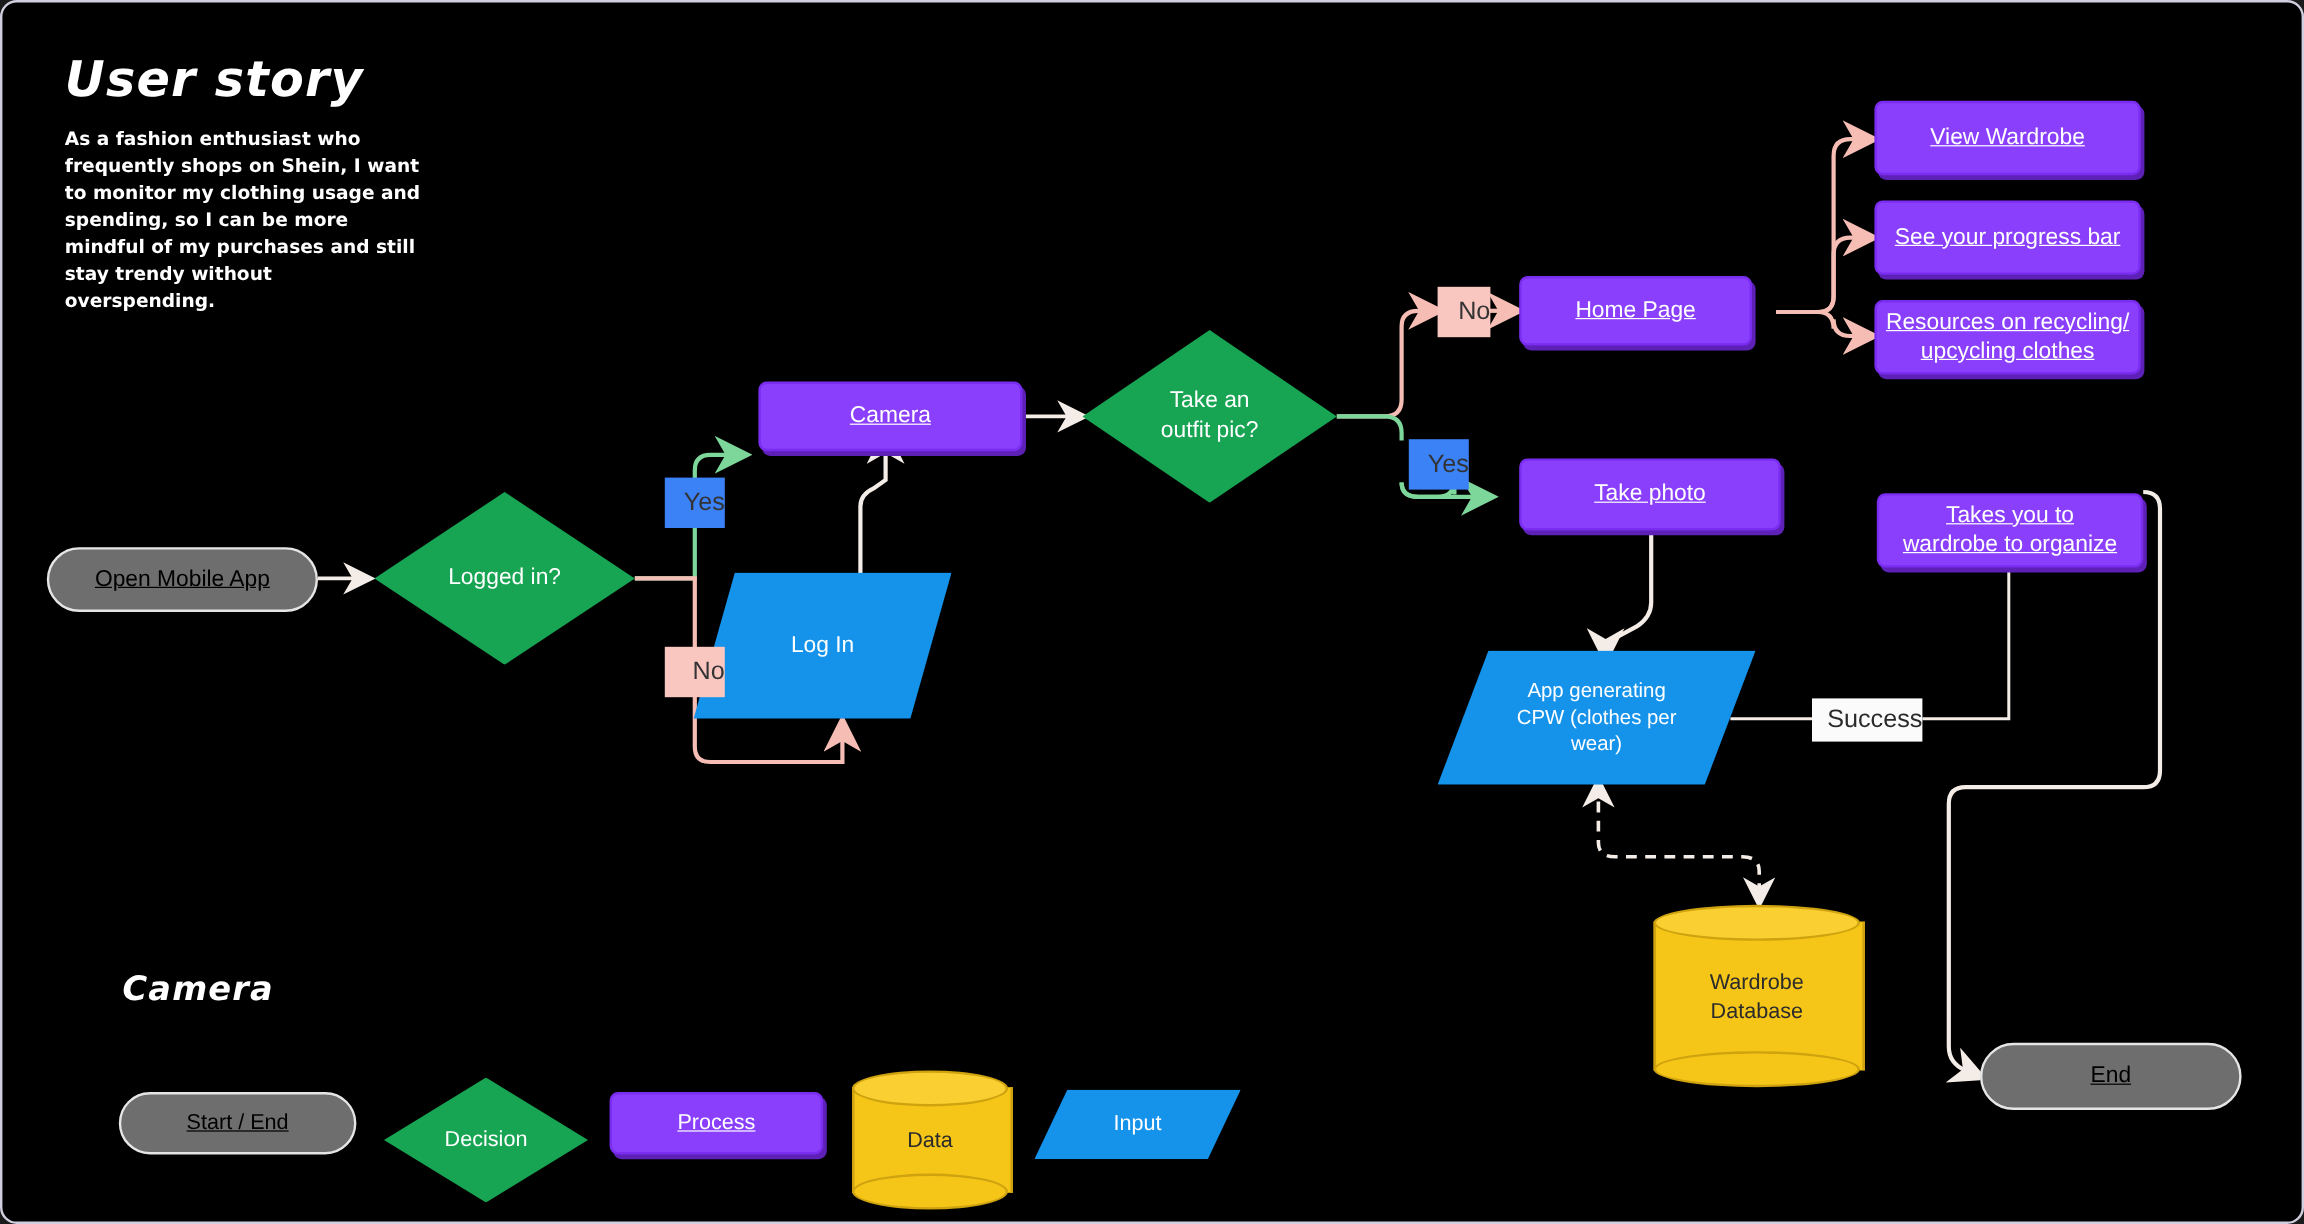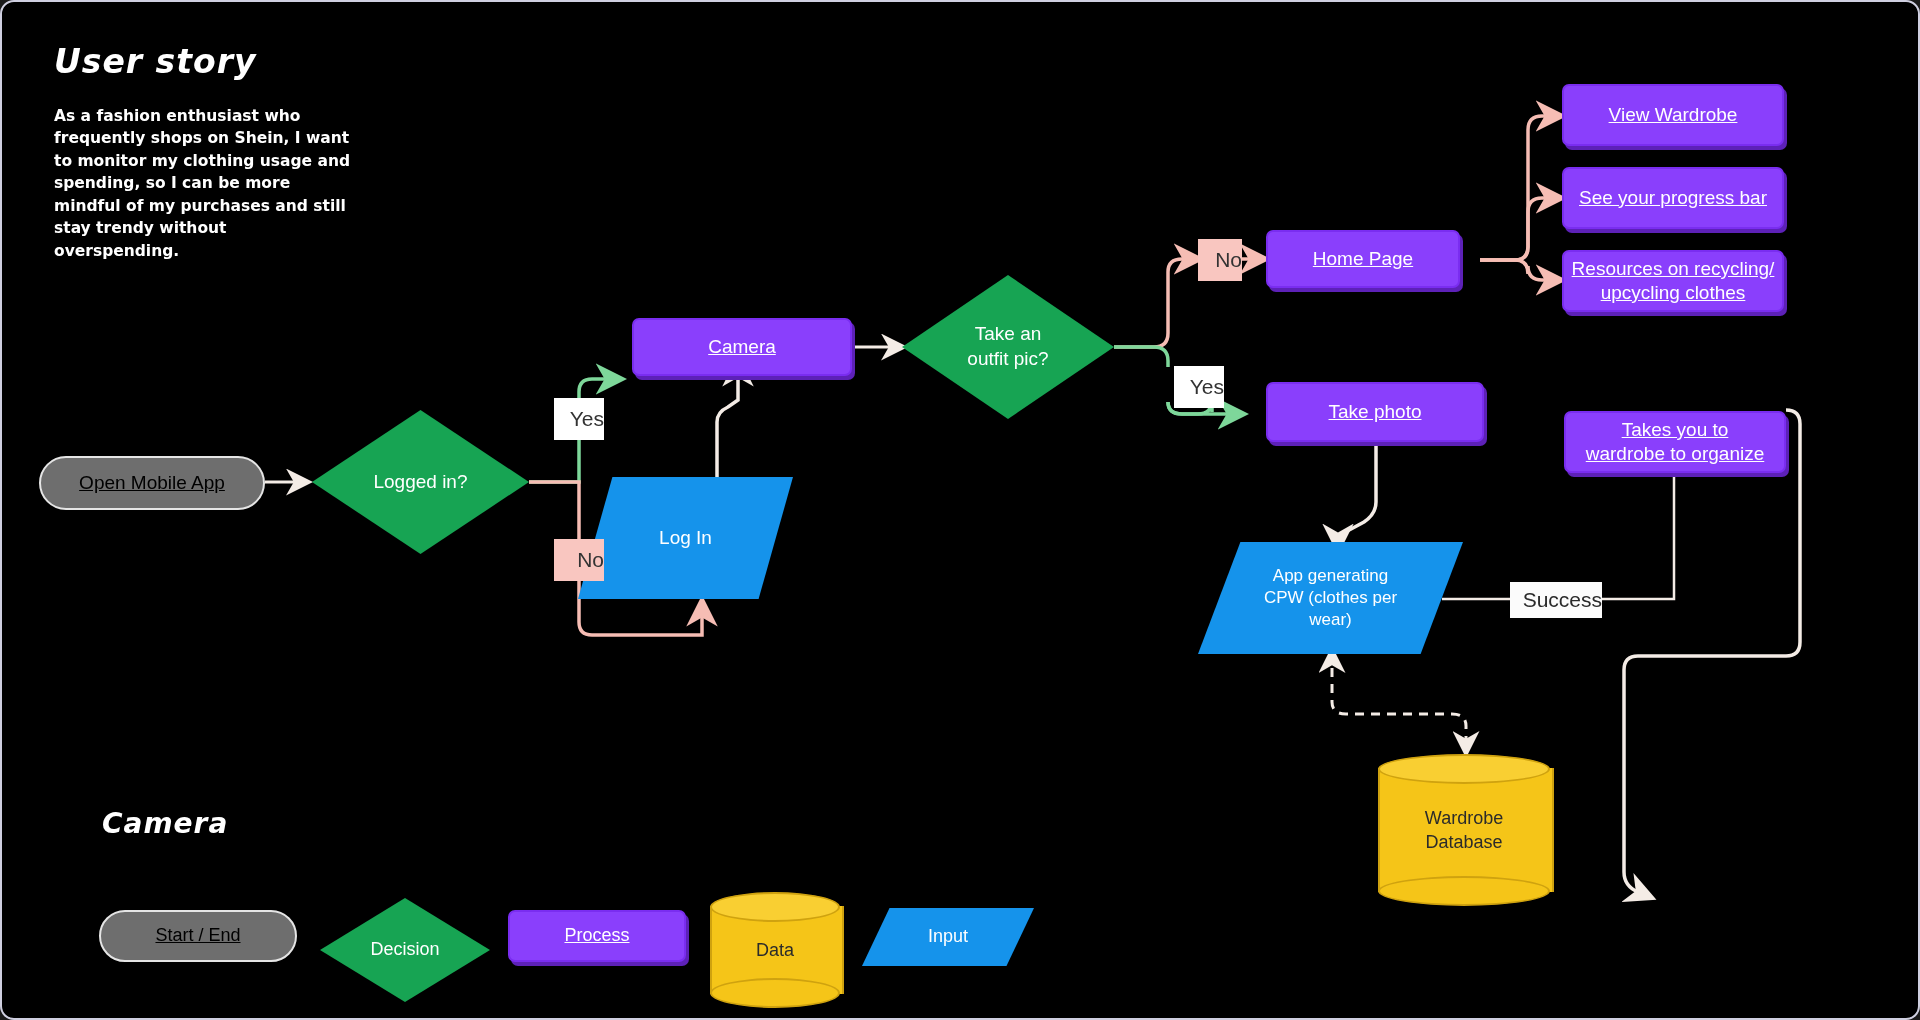--- a/index.html
+++ b/index.html
@@ -100,34 +100,34 @@
     color: #2b2b2b; font-size: 18px; text-align: center; line-height: 1.35; z-index: 3;
   }
 
   
   .elabel {
     position: absolute; z-index: 6;
     display: flex; align-items: center; justify-content: flex-end;
     font-size: 21px; color: #333333;
     box-sizing: border-box;
   }
-  .elabel.yes { background: #ffffff; }
+  .elabel.yes { background: #3b82f6; }
   .elabel.no  { background: #f9c6c0; }
   .elabel.plain { background: #fbfbfb; color: #2a2a2a; }
 
   
   .handwritten {
     position: absolute; z-index: 7;
     color: #ffffff;
     font-family: "DejaVu Sans", sans-serif;
     font-style: italic;
     font-weight: bold;
     letter-spacing: 1px;
   }
-  #story-title { left: 52px; top: 40px; font-size: 33px; }
+  #story-title { left: 52px; top: 40px; font-size: 41px; }
   #legend-title { left: 100px; top: 805px; font-size: 28px; }
   #story-body {
     position: absolute; left: 52px; top: 103px; width: 300px; z-index: 7;
     color: #ffffff; font-size: 15.5px; font-weight: bold; line-height: 1.45;
     font-family: "DejaVu Sans", sans-serif;
   }
 
   
   .legend-item-label { font-size: 18px; }
 </style>
@@ -247,20 +247,23 @@
     <div class="db-top"></div>
     <div class="db-label" style="white-space:pre-line;">Wardrobe
 Database</div>
   </div>
 
   <div class="node process" style="left:1562px; top:376px; width:222px; height:62px;margin-top:33px;">
     <span style="white-space:pre-line;">Takes you to
 wardrobe to organize</span>
   </div>
 
+  <div class="node terminal" style="left:1648px; top:867px; width:218px; height:56px;">
+    <span>End</span>
+  </div>
 
   <div class="elabel yes" style="left:552px; top:396px; width:50px; height:42px;">
     <span>Yes</span>
   </div>
   <div class="elabel no" style="left:552px; top:537px; width:50px; height:42px;">
     <span>No</span>
   </div>
   <div class="elabel no" style="left:1196px; top:237px; width:44px; height:42px;">
     <span>No</span>
   </div>

